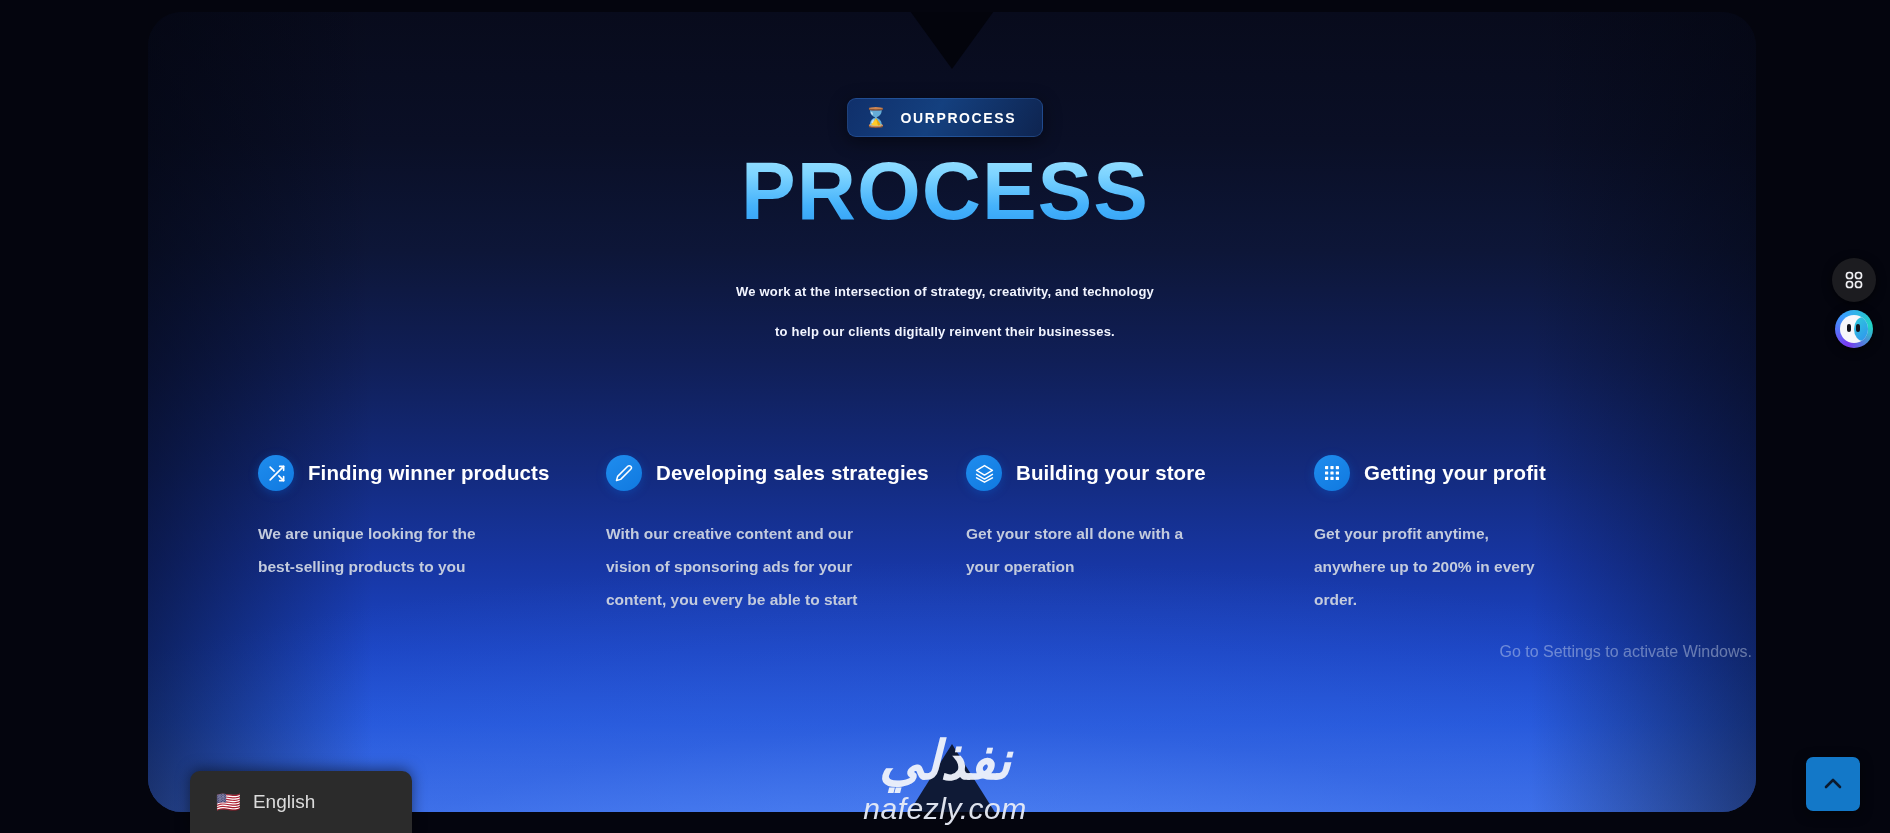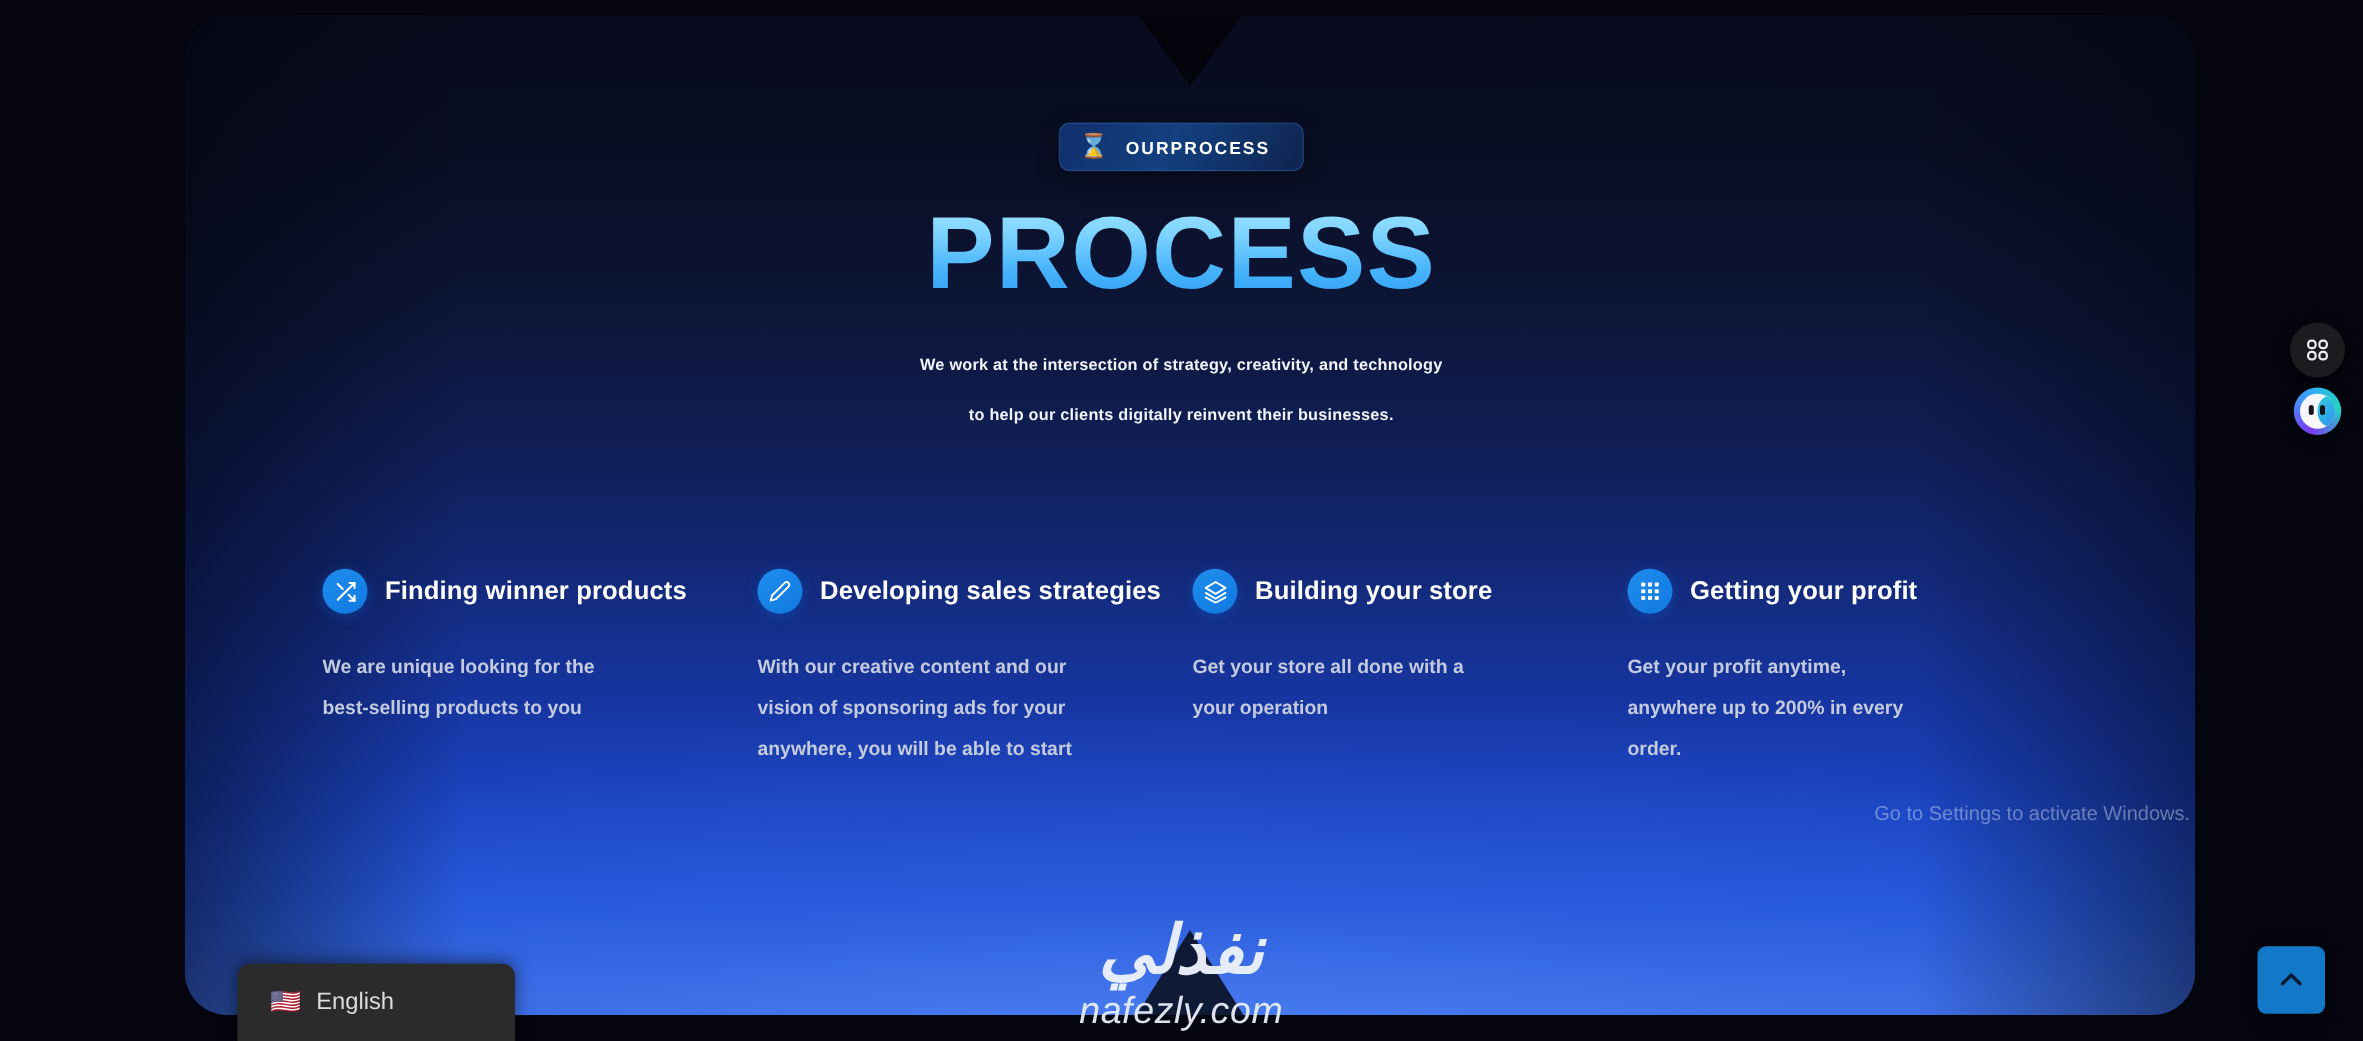--- a/index.html
+++ b/index.html
@@ -105,21 +105,21 @@
     color: #ffffff;
     font-size: 14px;
     font-weight: 700;
     letter-spacing: 1.6px;
     white-space: nowrap;
   }
 
   
   #title {
     position: absolute;
-    top: 162px;
+    top: 150px;
     left: 0; right: 0;
     text-align: center;
     z-index: 9;
     font-size: 82px;
     font-weight: 800;
     letter-spacing: 1px;
     line-height: 1;
     background: linear-gradient(180deg, #9fe3ff 0%, #7ed4ff 30%, #45b2fb 68%, #2f9df5 100%);
     -webkit-background-clip: text;
     background-clip: text;
@@ -142,21 +142,21 @@
   }
   #subtitle .line { display: block; }
 
   
   #features {
     position: absolute;
     top: 455px;
     left: 258px;
     width: 1392px;
     display: flex;
-    gap: 0;
+    gap: 12px;
     z-index: 9;
   }
   .feature { width: 348px; padding-right: 30px; }
 
   .feature-head {
     display: flex;
     align-items: center;
     gap: 14px;
     margin-bottom: 26px;
   }
@@ -378,21 +378,21 @@
         <span class="feature-icon">
           <svg width="18" height="18" viewBox="0 0 24 24" fill="none" stroke="#ffffff" stroke-width="2" stroke-linecap="round" stroke-linejoin="round">
             <path d="M17 3a2.8 2.8 0 0 1 4 4L7.5 20.5 2 22l1.5-5.5L17 3z"></path>
           </svg>
         </span>
         <span class="feature-title">Developing sales strategies</span>
       </div>
       <div class="feature-body">
         <span class="line">With our creative content and our</span>
         <span class="line">vision of sponsoring ads for your</span>
-        <span class="line">anywhere, you will be able to start</span>
+        <span class="line">content, you every be able to start</span>
       </div>
     </div>
 
     <div class="feature">
       <div class="feature-head">
         <span class="feature-icon">
           <svg width="19" height="19" viewBox="0 0 24 24" fill="none" stroke="#ffffff" stroke-width="1.9" stroke-linecap="round" stroke-linejoin="round">
             <polygon points="12 2 22 8 12 14 2 8 12 2"></polygon>
             <polyline points="2 13 12 19 22 13"></polyline>
             <polyline points="2 17.5 12 23 22 17.5"></polyline>

